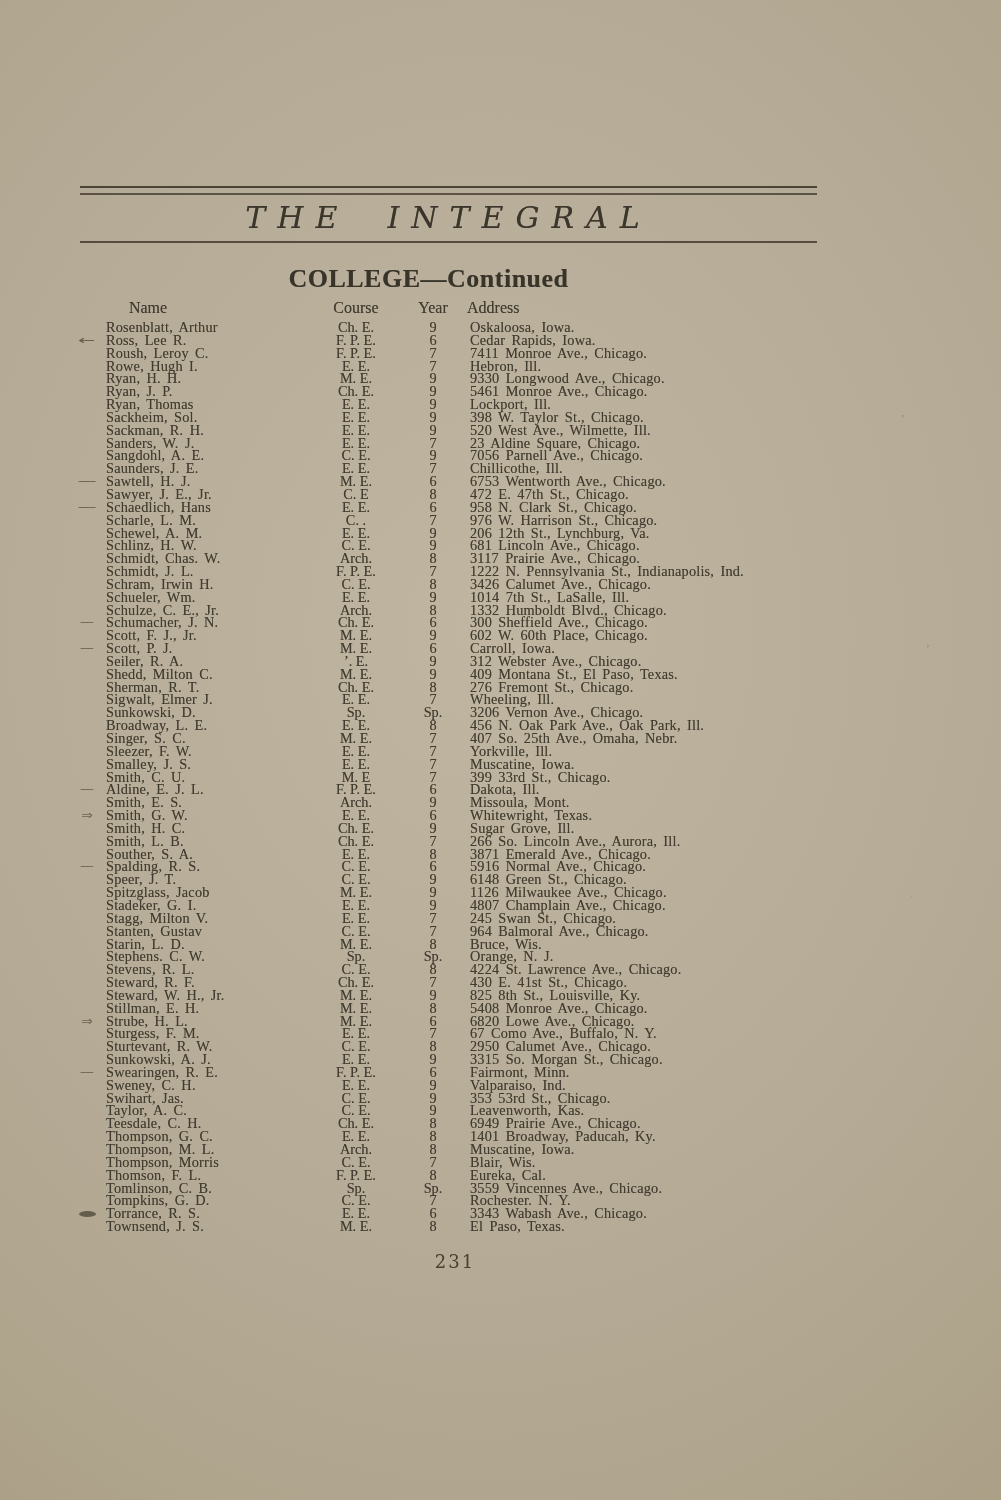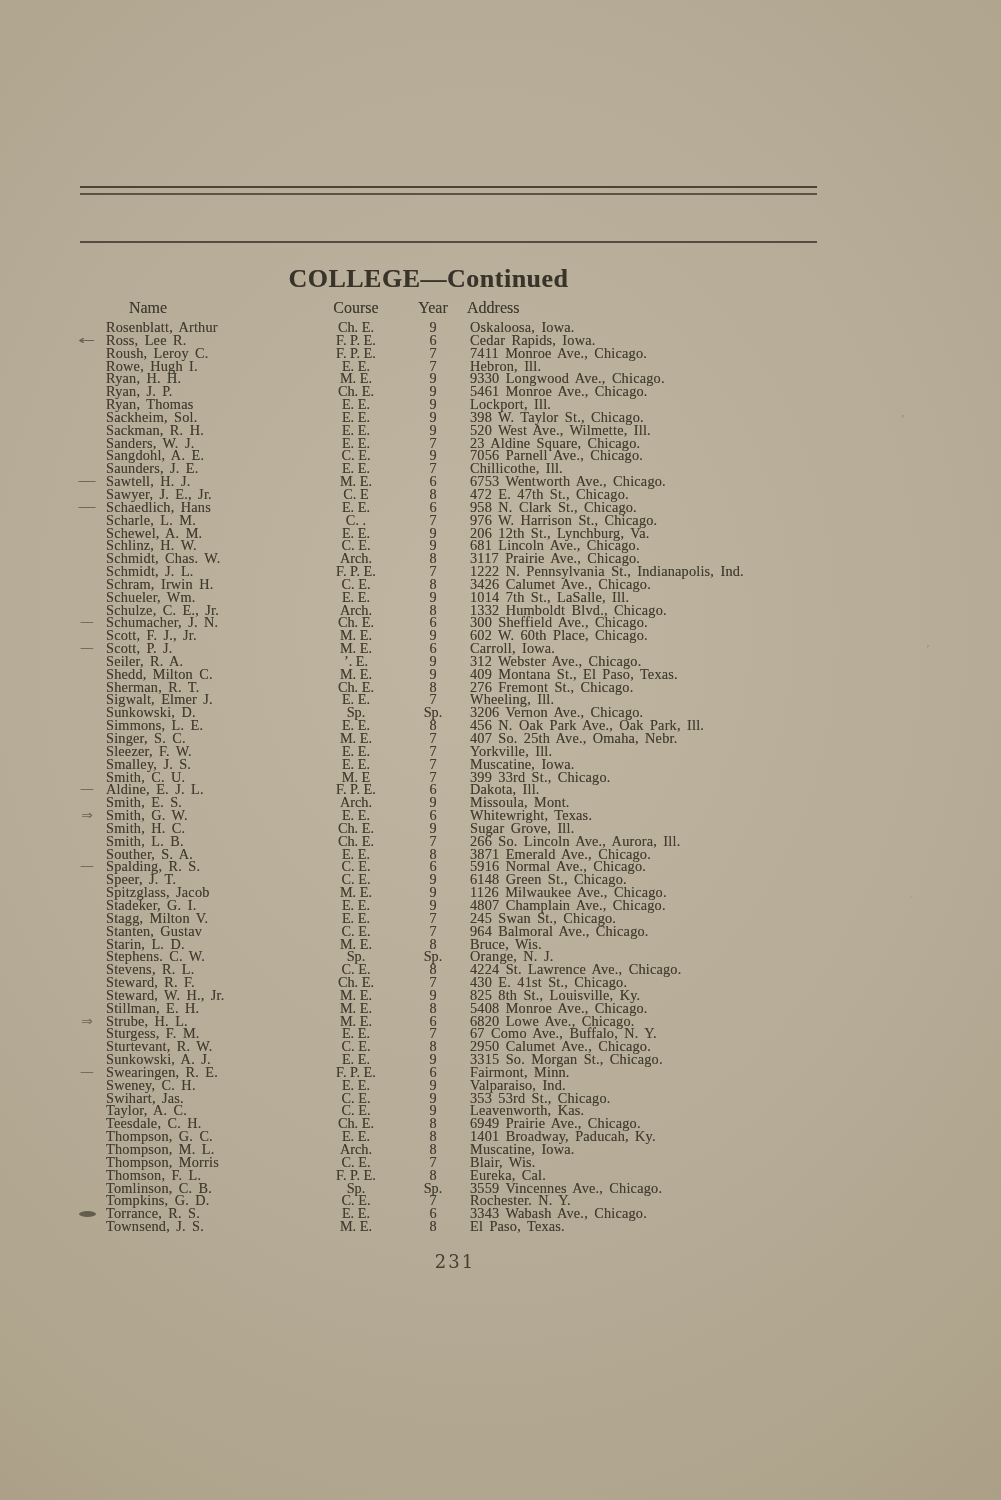--- a/index.html
+++ b/index.html
@@ -63,20 +63,21 @@
   .speck-3{left:910px;top:890px;opacity:.35;}
 </style>
 </head>
 <body>
 
 <div class="page">
 
   <div class="rule rule-a"></div>
   <div class="rule rule-b"></div>
 
+  <div class="head-wrap masthead">THE INTEGRAL</div>
 
   <div class="rule rule-c"></div>
 
   <div class="head-wrap section-title">COLLEGE—Continued</div>
 
   <div class="col-head h-name">Name</div>
   <div class="col-head h-course">Course</div>
   <div class="col-head h-year">Year</div>
   <div class="col-head h-addr">Address</div>
 
@@ -293,21 +294,21 @@
       </div>
       <div class="row">
         <span class="c-mark"></span>
         <span class="c-name">Sunkowski, D.</span>
         <span class="c-course">Sp.</span>
         <span class="c-year">Sp.</span>
         <span class="c-addr">3206 Vernon Ave., Chicago.</span>
       </div>
       <div class="row">
         <span class="c-mark"></span>
-        <span class="c-name">Simmons, L. E.</span>
+        <span class="c-name">Broadway, L. E.</span>
         <span class="c-course">E. E.</span>
         <span class="c-year">8</span>
         <span class="c-addr">456 N. Oak Park Ave., Oak Park, Ill.</span>
       </div>
       <div class="row">
         <span class="c-mark"></span>
         <span class="c-name">Singer, S. C.</span>
         <span class="c-course">M. E.</span>
         <span class="c-year">7</span>
         <span class="c-addr">407 So. 25th Ave., Omaha, Nebr.</span>

